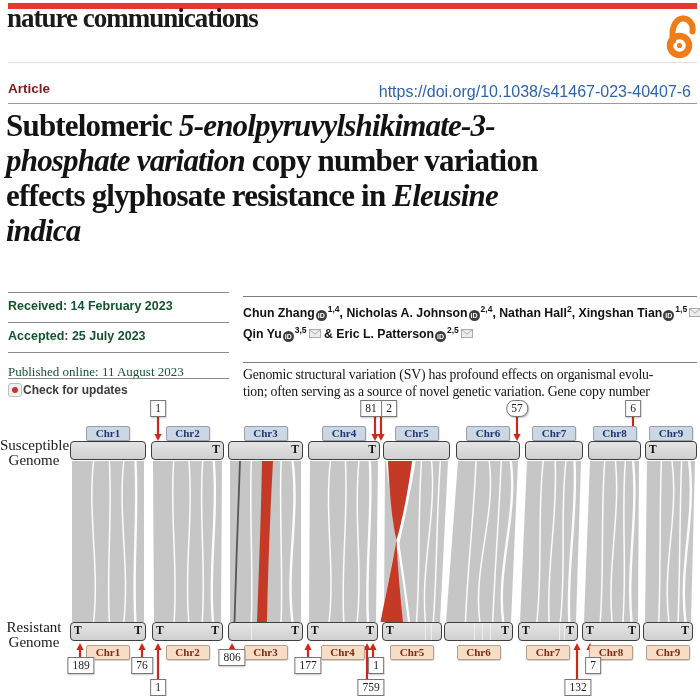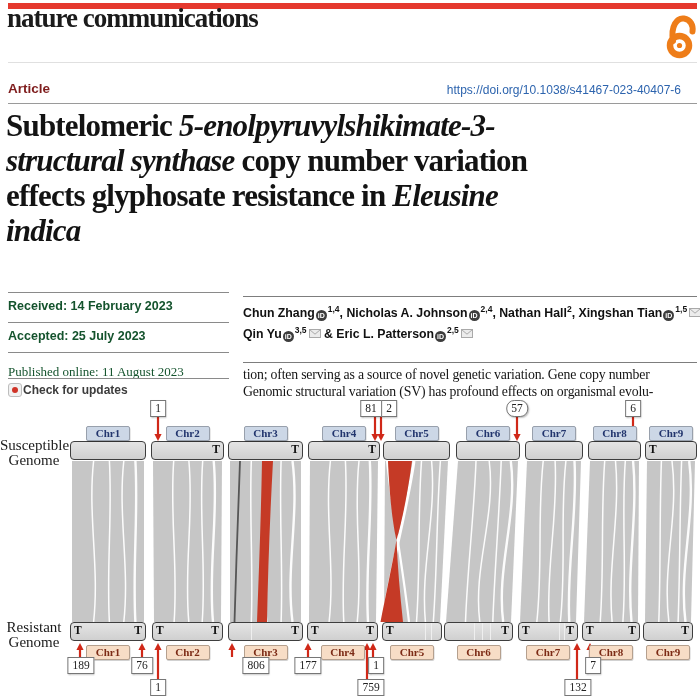--- a/index.html
+++ b/index.html
@@ -5,21 +5,21 @@
   html,body{margin:0;padding:0;}
   body{width:700px;height:696px;background:#fff;position:relative;overflow:hidden;
        font-family:"Liberation Sans",sans-serif;}
   .abs{position:absolute;}
   #topbar{left:8px;top:3px;width:689px;height:6px;background:#e5392e;}
   #wordmark{left:7px;top:3px;font-family:"Liberation Serif",serif;font-weight:700;
             font-size:27px;letter-spacing:-1px;color:#1b1b1b;}
   #oa-icon{left:664px;top:13px;}
   #hdr-rule{left:8px;top:62px;width:689px;height:1px;background:#e0e0e0;}
   #article-label{left:8px;top:81px;font-size:13.5px;font-weight:700;color:#7f1d1d;}
-  #doi{right:19px;top:83px;font-size:12px;color:#2d64ae;text-decoration:none;}
+  #doi{right:9px;top:83px;font-size:16px;color:#2d64ae;text-decoration:none;}
   #title-rule{left:8px;top:103px;width:689px;height:1px;background:#9a9a9a;}
   #title{left:6px;top:108px;}
   .title-line{font-family:"Liberation Serif",serif;font-weight:700;font-size:31px;
               line-height:35px;color:#131313;letter-spacing:-0.8px;white-space:nowrap;}
   .title-line .it{font-style:italic;}
   .lrule{left:8px;width:221px;height:1px;background:#8a8a8a;}
   .daterow{left:8px;font-size:12.5px;font-weight:700;color:#14532d;}
   .daterow.serif{font-family:"Liberation Serif",serif;font-weight:400;font-size:13px;}
   #badge{left:8px;top:383px;display:flex;align-items:center;gap:1px;}
   #cm-icon{display:inline-block;width:14px;height:14px;border-radius:3px;background:#f1f1f1;
@@ -67,21 +67,21 @@
     <circle cx="15.5" cy="32.5" r="9.5" fill="none" stroke="#ee7d19" stroke-width="6.5"></circle>
     <circle cx="15.5" cy="32.5" r="2.6" fill="#ee7d19"></circle>
   </svg>
 </div>
 <div class="abs" id="hdr-rule"></div>
 <div class="abs" id="article-label">Article</div>
 <a class="abs" id="doi" href="#">https://doi.org/10.1038/s41467-023-40407-6</a>
 <div class="abs" id="title-rule"></div>
 <div class="abs" id="title">
     <div class="title-line"><span>Subtelomeric </span><span class="it">5-enolpyruvylshikimate-3-</span></div>
-    <div class="title-line"><span class="it">structural synthase</span><span> copy number variation</span></div>
+    <div class="title-line"><span class="it">phosphate variation</span><span> copy number variation</span></div>
     <div class="title-line"><span>effects glyphosate resistance in </span><span class="it">Eleusine</span></div>
     <div class="title-line"><span class="it">indica</span></div>
   </div>
 
 <div class="abs lrule" style="top:292px"></div>
 <div class="abs daterow" style="top:299px">Received: 14 February 2023</div>
 <div class="abs lrule" style="top:322px"></div>
 <div class="abs daterow" style="top:329px">Accepted: 25 July 2023</div>
 <div class="abs lrule" style="top:352px"></div>
 <div class="abs daterow serif" style="top:364px">Published online: 11 August 2023</div>
@@ -97,22 +97,22 @@
         <path d="M0.5,0.5 L6,5.2 L11.5,0.5" fill="none" stroke="#a9a9a9"></path>
       </svg></span>,<br><span>Qin Yu</span><span class="orcid">iD</span><sup>3,5</sup><span class="mail"><svg width="12" height="9" viewBox="0 0 12 9">
         <rect x="0.5" y="0.5" width="11" height="8" fill="#ececec" stroke="#a9a9a9"></rect>
         <path d="M0.5,0.5 L6,5.2 L11.5,0.5" fill="none" stroke="#a9a9a9"></path>
       </svg></span> &amp; <span>Eric L. Patterson</span><span class="orcid">iD</span><sup>2,5</sup><span class="mail"><svg width="12" height="9" viewBox="0 0 12 9">
         <rect x="0.5" y="0.5" width="11" height="8" fill="#ececec" stroke="#a9a9a9"></rect>
         <path d="M0.5,0.5 L6,5.2 L11.5,0.5" fill="none" stroke="#a9a9a9"></path>
       </svg></span></div>
 <div class="abs rrule" style="top:362px"></div>
 <div class="abs" id="abstract">
+    <div class="abs-line">Genomic structural variation (SV) has profound effects on organismal evolu-</div>
     <div class="abs-line">tion; often serving as a source of novel genetic variation. Gene copy number</div>
-    <div class="abs-line">Genomic structural variation (SV) has profound effects on organismal evolu-</div>
   </div>
 
 <div class="abs" id="figure">
     <svg width="700" height="298" viewBox="0 0 700 298" style="position:absolute;left:0;top:0">
       <polygon points="72,63 144,63 144,224 72,224" fill="#c6c6c6"></polygon>
       <path d="M93.6,63 C87.6,118 99.6,169 93.6,224" stroke="#fff" stroke-width="1.5" fill="none" opacity="0.95"></path>
       <path d="M109.4,63 C112.4,118 106.4,169 109.4,224" stroke="#fff" stroke-width="1.5" fill="none" opacity="0.95"></path>
       <path d="M123.8,63 C117.8,118 129.8,169 123.8,224" stroke="#fff" stroke-width="1.5" fill="none" opacity="0.95"></path>
       <path d="M135.4,63 C138.4,118 132.4,169 135.4,224" stroke="#fff" stroke-width="2.4" fill="none" opacity="0.95"></path>
       <polygon points="153,63 222,63 221,224 154,224" fill="#c6c6c6"></polygon>
@@ -293,21 +293,21 @@
     <div class="chrlab topl" style="left: 649px;">Chr9</div>
     <div class="chrlab botl" style="left: 646px;">Chr9</div>
     <div class="numbox" style="left: 158px; top: 2px;">1</div>
     <div class="numbox" style="left: 371px; top: 2px;">81</div>
     <div class="numbox" style="left: 389px; top: 2px;">2</div>
     <div class="numbox" style="left: 517px; top: 2px; border-radius: 8px;">57</div>
     <div class="numbox" style="left: 633px; top: 2px;">6</div>
     <div class="numbox" style="left: 81px; top: 259px;">189</div>
     <div class="numbox" style="left: 142px; top: 259px;">76</div>
     <div class="numbox" style="left: 158px; top: 281px;">1</div>
-    <div class="numbox" style="left: 232px; top: 259px; margin-left: 24px;">806</div>
+    <div class="numbox" style="left: 232px; top: 251px;">806</div>
     <div class="numbox" style="left: 308px; top: 259px;">177</div>
     <div class="numbox" style="left: 376px; top: 259px;">1</div>
     <div class="numbox" style="left: 371px; top: 281px;">759</div>
     <div class="numbox" style="left: 593px; top: 259px;">7</div>
     <div class="numbox" style="left: 578px; top: 281px;">132</div>
     <div class="genlab" style="left: 0px; top: 40px;">
       <div>Susceptible</div>
       <div>Genome</div>
     </div>
     <div class="genlab" style="left: 0px; top: 222px;">

